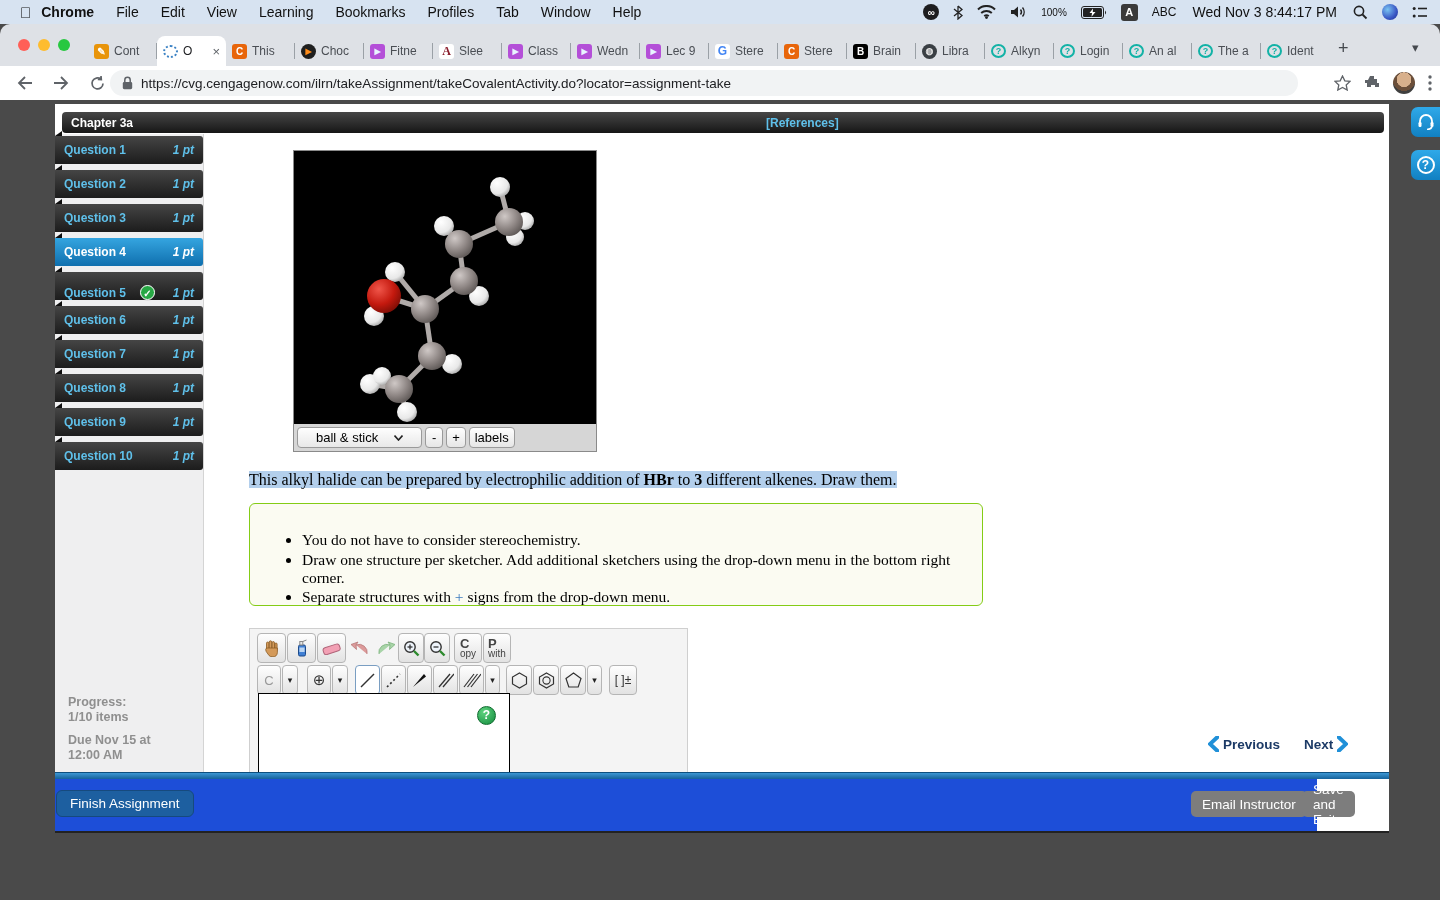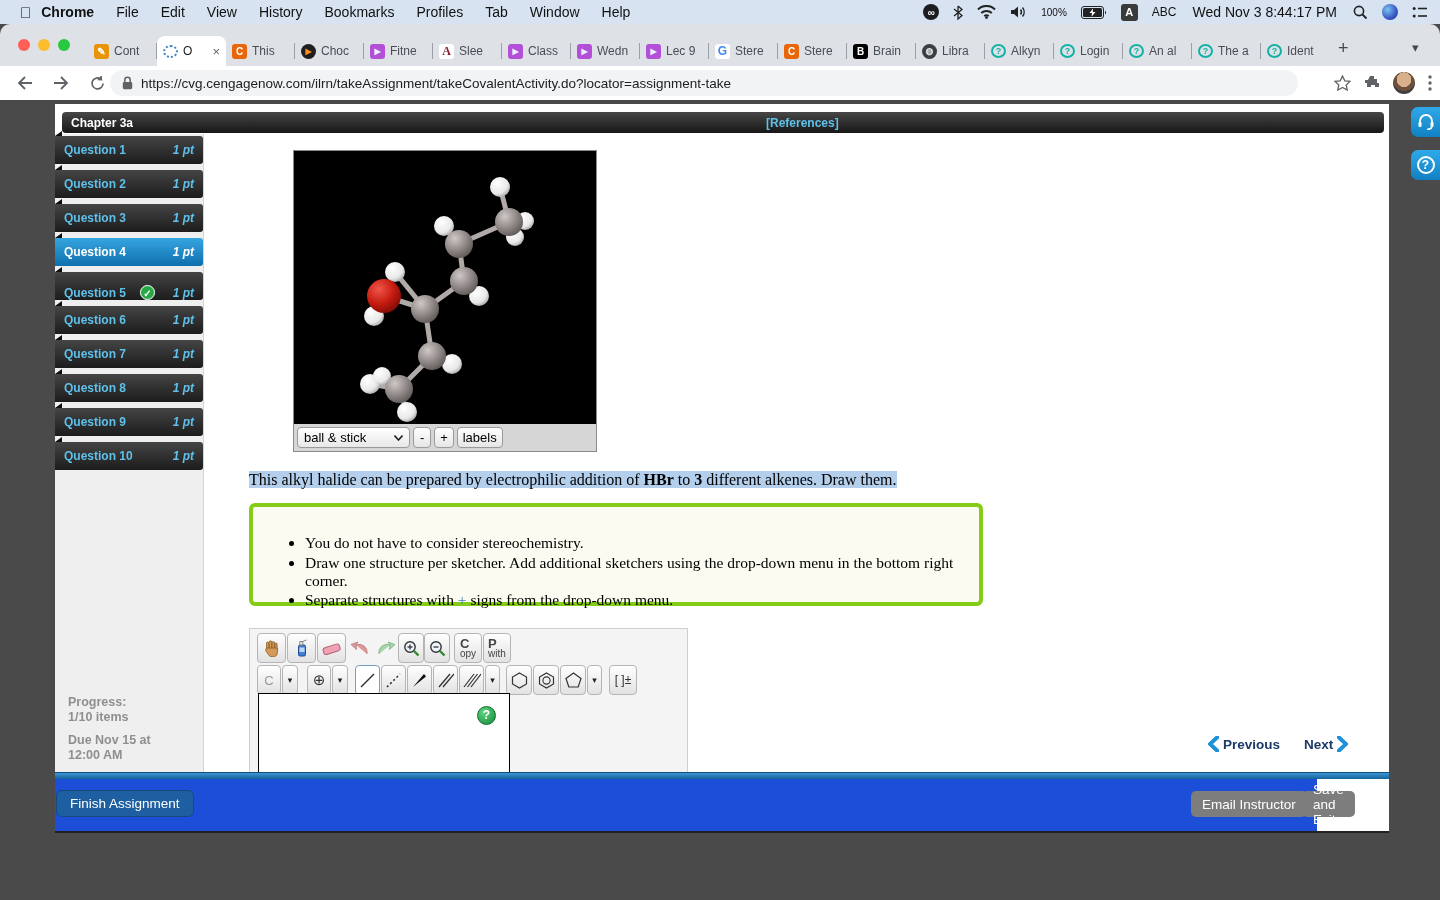--- a/index.html
+++ b/index.html
@@ -93,30 +93,30 @@
               line-height:15px; }
   .progress .due { margin-top:8px; }
 
   
   .viewer { position:absolute; left:293px; top:150px; width:304px; height:302px; border:1px solid #8a8a8a;
             background:#000; }
   .viewer svg { display:block; }
   .viewer-controls { position:absolute; left:0; bottom:0; width:302px; height:27px; background:#d6d6d6;
                      display:flex; align-items:center; gap:3px; padding:0 3px; }
   .vc-select { height:21px; background:linear-gradient(#fefefe,#e8e8e8); border:1px solid #9a9a9a;
-               border-radius:4px; font-size:13px; padding:0 6px; display:flex; align-items:center; gap:28px; }
+               border-radius:4px; font-size:13px; padding:0 18px; display:flex; align-items:center; gap:16px; }
   .vc-btn { height:21px; min-width:18px; background:linear-gradient(#fefefe,#e6e6e6); border:1px solid #9a9a9a;
             border-radius:4px; font-size:13px; display:flex; align-items:center; justify-content:center; padding:0 5px; }
 
   
   .prompt { position:absolute; left:249px; top:471px; font-family:"Liberation Serif", serif; font-size:16px;
             color:#000; }
   .prompt .hl { background:#b3cfec; }
   .infobox { position:absolute; left:249px; top:503px; width:734px; height:103px; background:#fbfbf2;
-             border:4px solid #84cc16; border-radius:6px; }
+             border:1px solid #84cc16; border-radius:6px; }
   .infobox ul { margin:27px 0 0 52px; font-family:"Liberation Serif", serif; font-size:15.5px; color:#000; }
   .infobox li { margin-bottom:1.5px; }
   .plus-sign { color:#3d7bbf; }
 
   
   .sketcher { position:absolute; left:249px; top:628px; width:439px; height:145px; background:#f4f4f4;
               border:1px solid #cfcfcf; overflow:hidden; }
   .tool { position:absolute; height:30px; background:linear-gradient(#fefefe,#e2e2e2); border:1px solid #b5b5b5;
           border-radius:4px; display:flex; align-items:center; justify-content:center; font-size:13px; color:#333; }
   .tool.noborder { border-color:transparent; background:transparent; }
@@ -164,21 +164,21 @@
 
 <div id="screen">
 
   <div class="menubar">
     <span class="apple"></span>
     <div class="menu-items" id="menu-items">
         <span class="menu-item first">Chrome</span>
         <span class="menu-item">File</span>
         <span class="menu-item">Edit</span>
         <span class="menu-item">View</span>
-        <span class="menu-item">History</span>
+        <span class="menu-item">Learning</span>
         <span class="menu-item">Bookmarks</span>
         <span class="menu-item">Profiles</span>
         <span class="menu-item">Tab</span>
         <span class="menu-item">Window</span>
         <span class="menu-item">Help</span>
       </div>
     <div class="status-items">
       <span class="cc-dot">∞</span>
       <svg width="10" height="15" viewBox="0 0 10 15">
         <path d="M5 1 L5 14 L9 10.5 L1 4 M5 1 L9 4.5 L1 11" stroke="#222" stroke-width="1.3" fill="none"></path>

